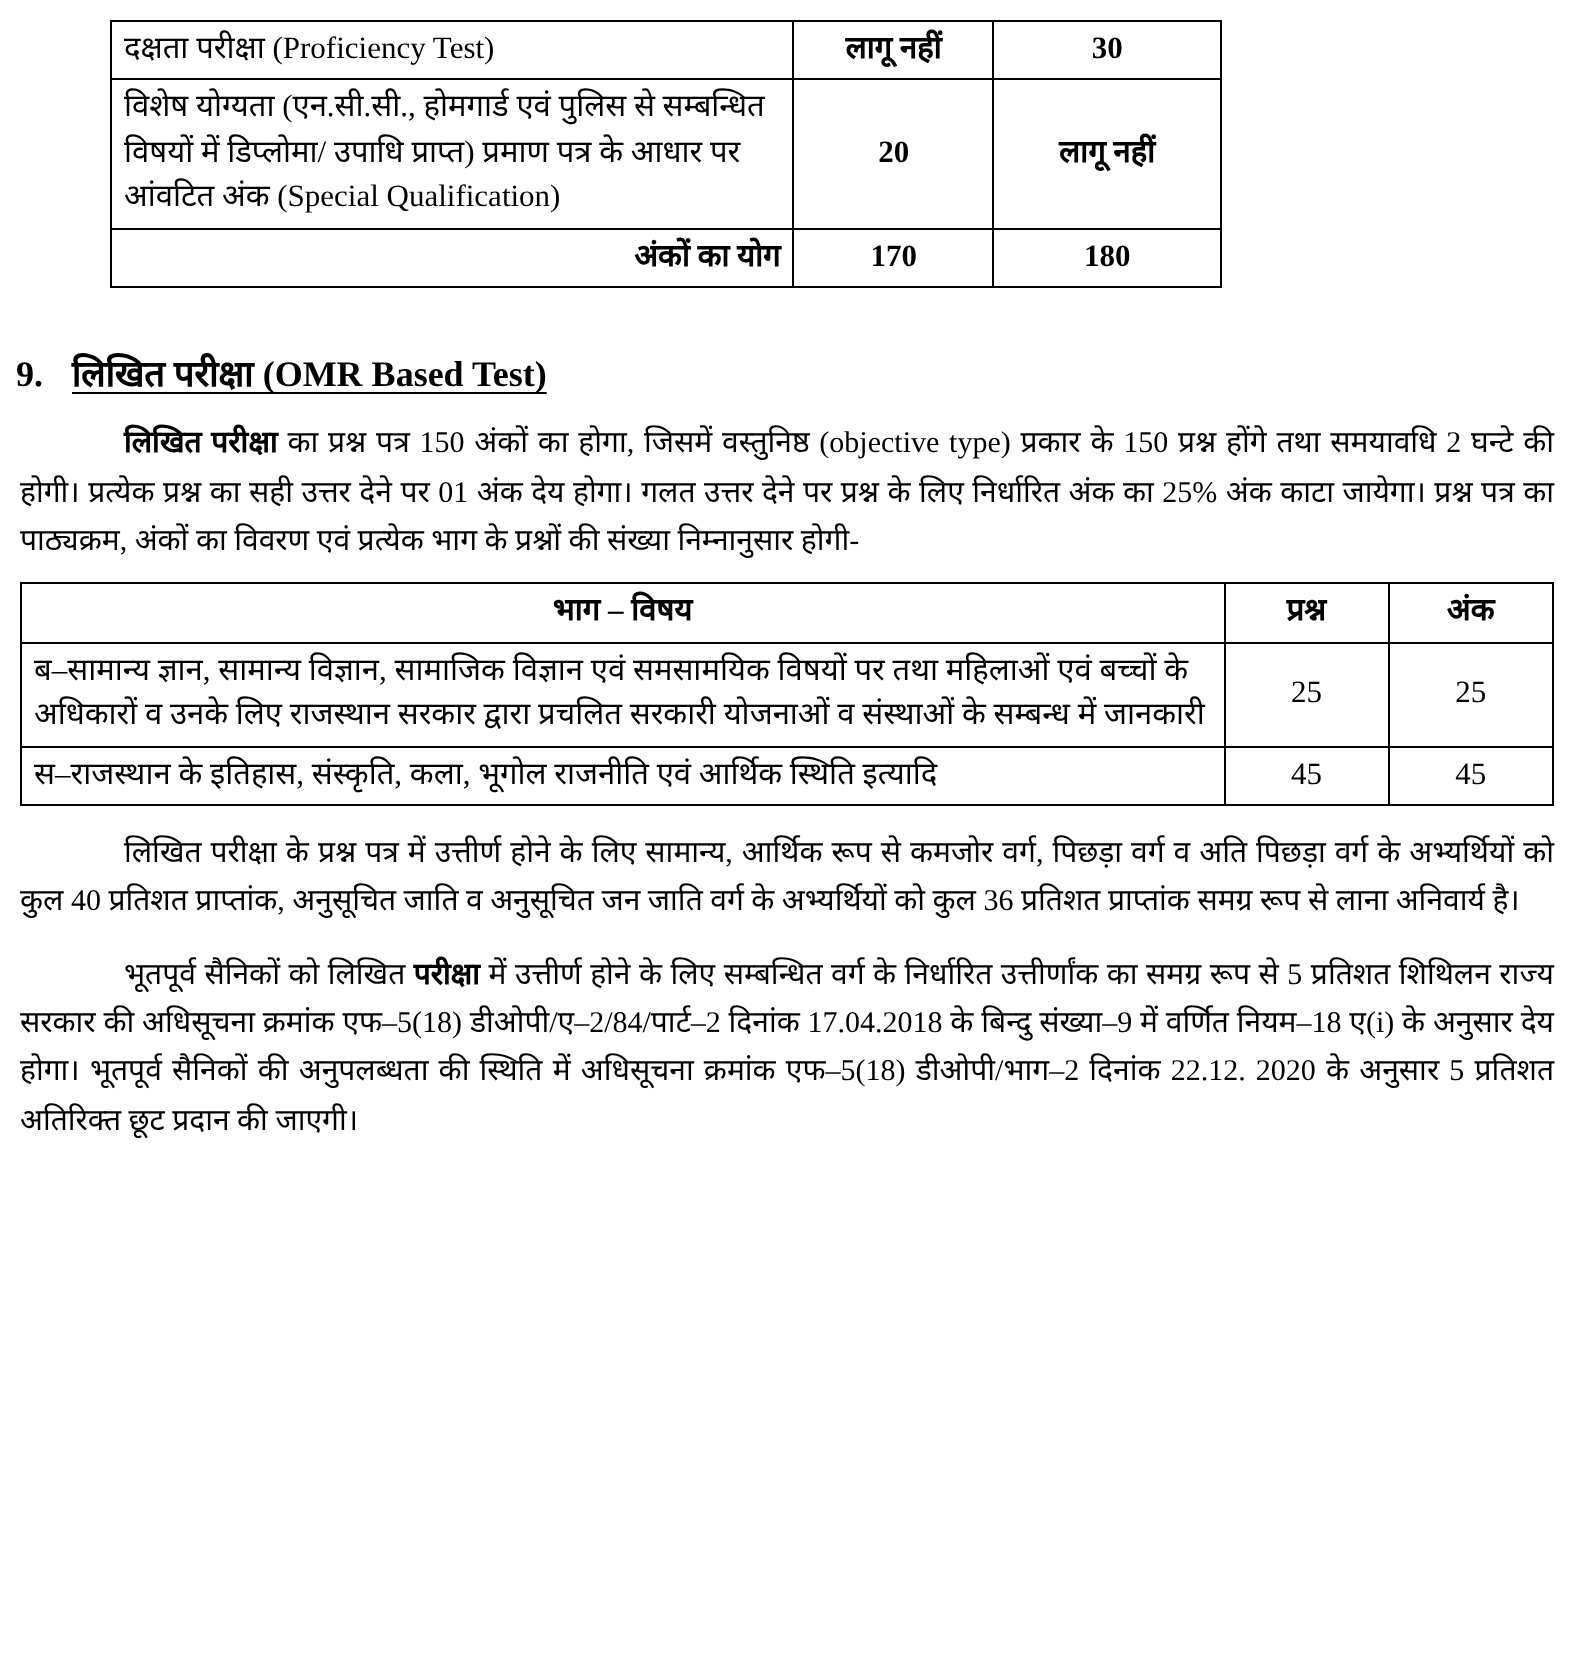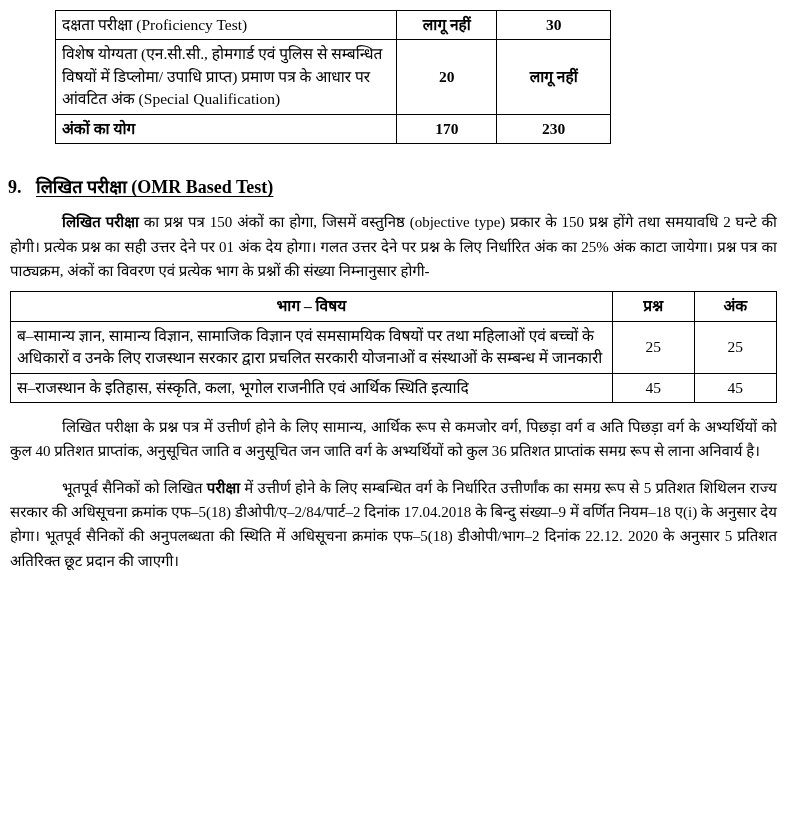--- a/index.html
+++ b/index.html
@@ -33,21 +33,21 @@
     vertical-align: middle;
   }
   .num-cell {
     text-align: center;
     white-space: nowrap;
   }
   .bold {
     font-weight: bold;
   }
   .center {
-    text-align: left;
+    text-align: right;
   }
 
   
   .table-top-wrap {
     padding: 10px 0 0 55px;
   }
   table.table-top {
     width: 556px;
   }
   table.table-top td.desc {
@@ -131,21 +131,21 @@
           <td class="c3 num-cell bold">30</td>
         </tr>
         <tr>
           <td class="desc">विशेष योग्यता (एन.सी.सी., होमगार्ड एवं पुलिस से सम्बन्धित विषयों में डिप्लोमा/ उपाधि प्राप्त) प्रमाण पत्र के आधार पर आंवटित अंक (Special Qualification)</td>
           <td class="c2 num-cell bold">20</td>
           <td class="c3 num-cell bold">लागू नहीं</td>
         </tr>
         <tr>
           <td class="desc center bold">अंकों का योग</td>
           <td class="c2 num-cell bold">170</td>
-          <td class="c3 num-cell bold">230</td>
+          <td class="c3 num-cell bold">180</td>
         </tr>
       </tbody>
     </table>
   </div>
 
   <div class="section-heading">
     <span class="num">9.</span>
     <span class="title">लिखित परीक्षा (OMR Based  Test)</span>
   </div>
 

